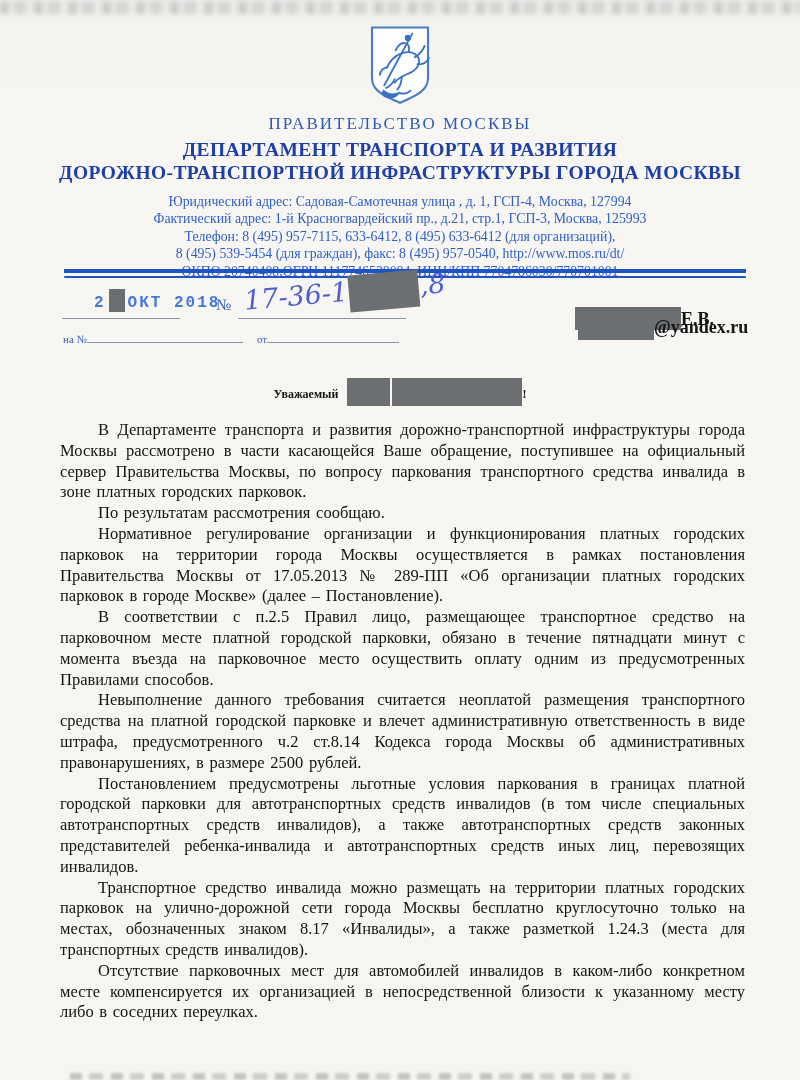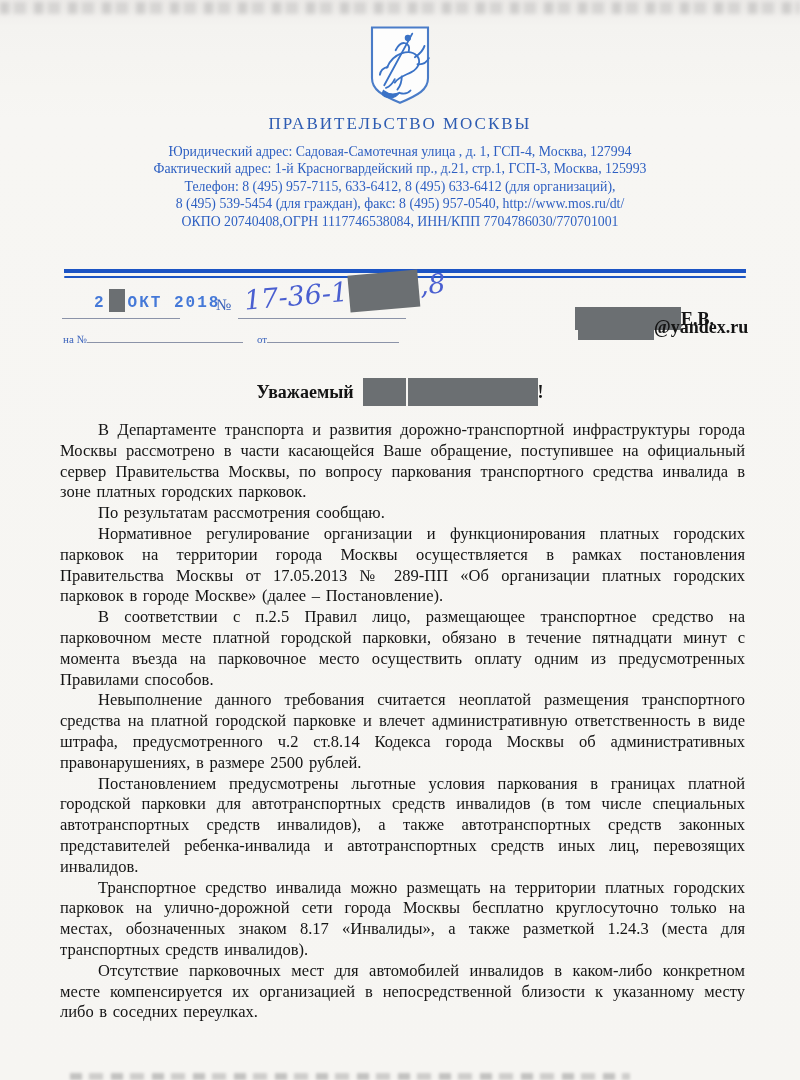--- a/index.html
+++ b/index.html
@@ -68,21 +68,21 @@
   .rcp-row2 .redact{width:76px;height:25px;vertical-align:-7px;}
   .reply-row{position:absolute;left:63px;top:48px;color:#3c64bc;font-size:11px;white-space:nowrap;}
   .reply-row .fill{display:inline-block;border-bottom:1.6px solid #8b93a8;height:14px;}
   .fill-a{width:156px;}
   .fill-b{width:132px;}
   .reply-from{margin-left:14px;}
 
   
   .salutation{
     position:absolute;top:378px;left:0;width:100%;text-align:center;
-    font-weight:bold;font-size:18px;
+    font-weight:bold;font-size:12px;
   }
   .salutation .redact{height:28px;vertical-align:-8px;}
   .sal-r1{width:43px;margin-left:9px;margin-right:2px;}
   .sal-r2{width:130px;}
   .bodytext{
     position:absolute;top:420px;left:60px;width:685px;
     font-size:16.5px;line-height:20.8px;text-align:justify;word-spacing:1.5px;
   }
   .bodytext p{margin:0;text-indent:38px;}
 </style>
@@ -104,20 +104,24 @@
         <path d="M37 63 q-4 8 -10 10"></path>
         <path d="M45 60 q0 9 -5 15"></path>
         <path d="M29 49 q-8 2 -9 9"></path>
         <path d="M38 30 q5 -10 11 -8 q6 2 4 9"></path>
         <circle cx="52" cy="16" r="3.6" fill="#3a72c6" stroke="none"></circle>
         <path d="M24 76 q9 7 19 2 q-6 8 -14 6 q-9 -2 -5 -8 z" fill="#3a72c6" stroke-width="1.4"></path>
         <path d="M43 79 q8 2 12 -3"></path>
       </g>
     </svg>
     <div class="org-parent">ПРАВИТЕЛЬСТВО МОСКВЫ</div>
+    <div class="dept">
+      <div>ДЕПАРТАМЕНТ ТРАНСПОРТА И РАЗВИТИЯ</div>
+      <div>ДОРОЖНО-ТРАНСПОРТНОЙ ИНФРАСТРУКТУРЫ ГОРОДА МОСКВЫ</div>
+    </div>
     <div class="addr">
       <div>Юридический адрес: Садовая-Самотечная улица , д. 1, ГСП-4, Москва, 127994</div>
       <div>Фактический адрес: 1-й Красногвардейский пр., д.21, стр.1, ГСП-3, Москва, 125993</div>
       <div>Телефон: 8 (495) 957-7115, 633-6412,  8 (495) 633-6412 (для организаций),</div>
       <div>8 (495) 539-5454 (для граждан), факс: 8 (495) 957-0540, http://www.mos.ru/dt/</div>
       <div>ОКПО 20740408,ОГРН 1117746538084, ИНН/КПП 7704786030/770701001</div>
     </div>
   </div>
 
   <div class="rule rule-thick"></div>

